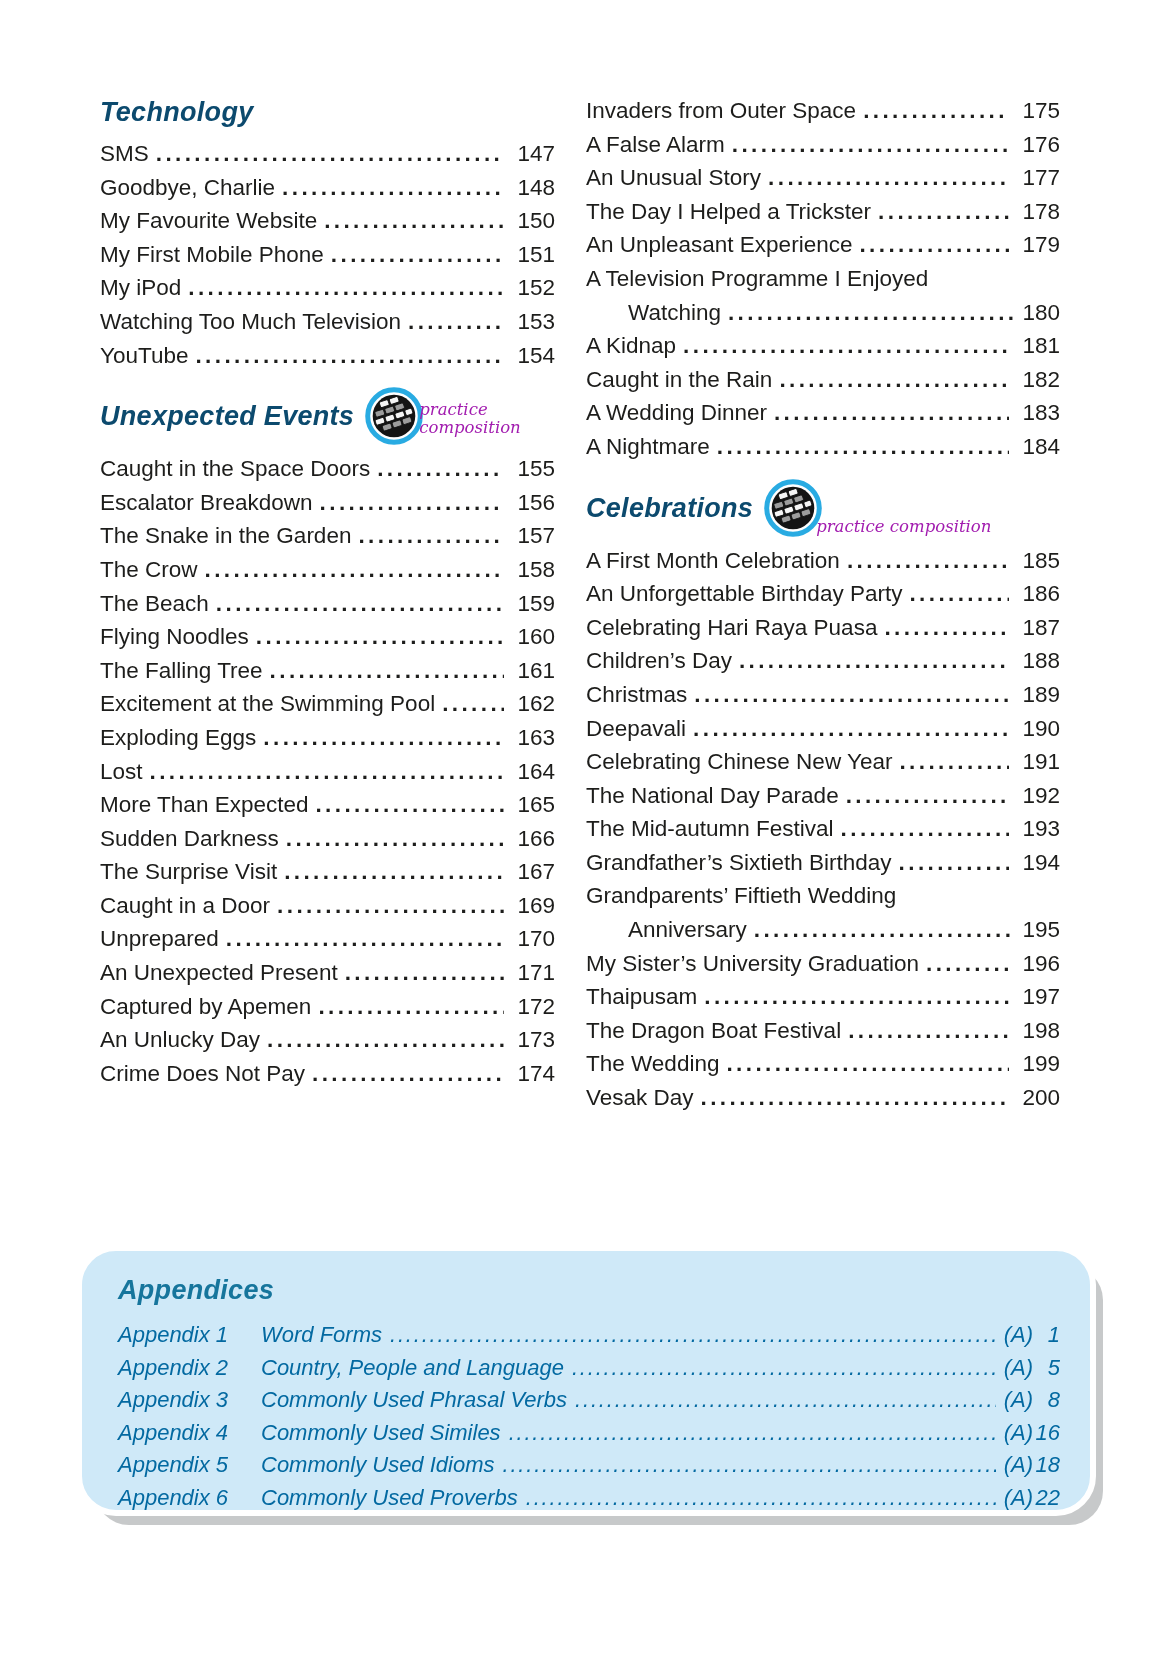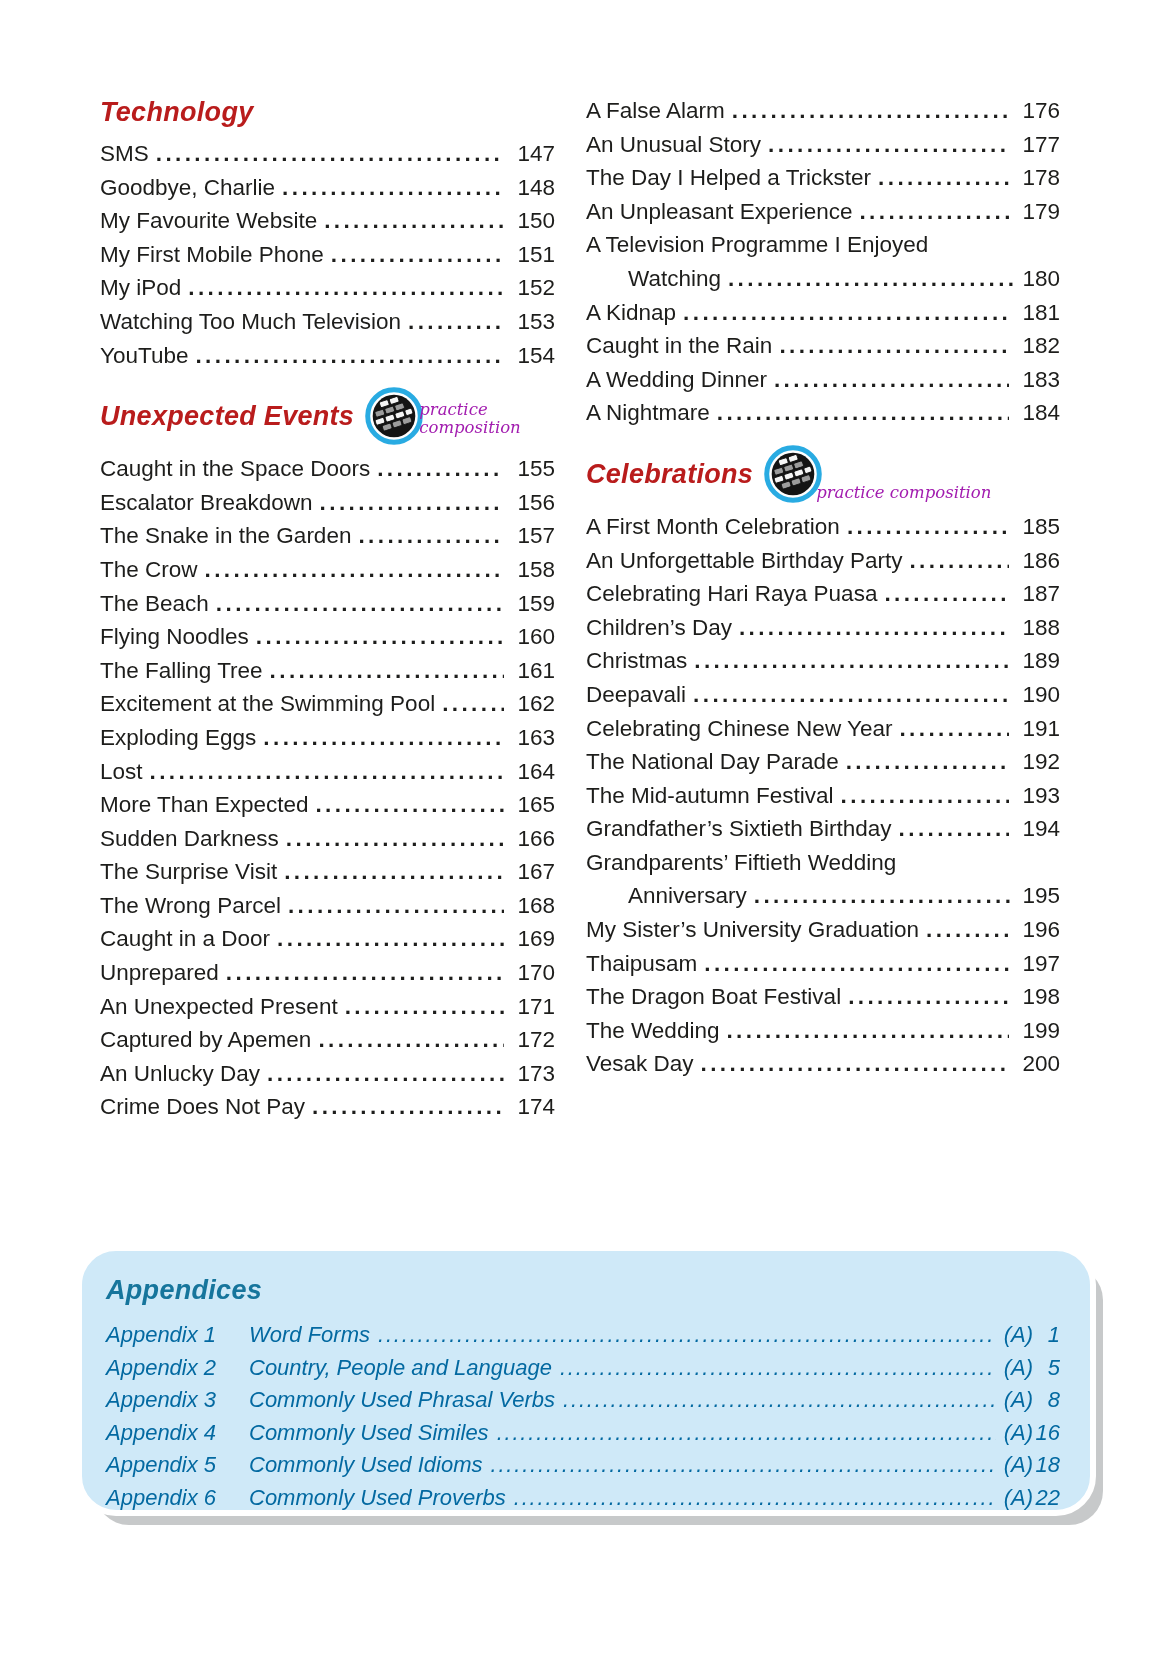--- a/index.html
+++ b/index.html
@@ -9,21 +9,21 @@
   }
   
   .toc{position:absolute;left:100px;top:94px;width:960px;display:flex;gap:31px;}
   .toc-col{box-sizing:border-box;}
   .toc-col.left{width:455px;}
   .toc-col.right{width:474px;}
 
   .sec-heading{display:flex;align-items:center;margin:15px 0 7px 0;}
   .toc-col .sec-heading:first-child{margin-top:0;}
   .sec-title{
-    font-size:27px;font-weight:bold;font-style:italic;color:#b91c1c;
+    font-size:27px;font-weight:bold;font-style:italic;color:#0c4a6e;
     letter-spacing:.3px;white-space:nowrap;line-height:36px;
   }
   .badge-wrap{position:relative;display:flex;align-items:center;margin-left:11px;height:58px;flex:none;}
   .badge-icon{width:58px;height:58px;flex:none;display:block;}
   .badge-label{
     font-family:"DejaVu Serif",serif;font-style:italic;font-size:16.5px;line-height:18px;
     color:#a21caf;white-space:nowrap;
   }
   .badge-label.two-line{margin-left:-4px;align-self:center;margin-top:6px;}
   .badge-label.single{position:absolute;left:52px;bottom:1px;}
@@ -38,21 +38,21 @@
   .toc-entry:not(.wrapped) .row2{display:none;}
   .toc-entry .row2 .t{padding-left:42px;}
   .toc-entry .row2 .leader{margin-right:0;}
 
   
   .appendices{position:absolute;left:82px;top:1251px;width:1008px;height:259px;}
   .appx-shadow{position:absolute;left:0;top:0;width:100%;height:100%;
     background:#c7c9ca;border-radius:34px;transform:translate(13px,15px);}
   .appx-panel{position:absolute;left:-6px;top:-6px;right:-6px;bottom:-6px;
     background:#cfe9f8;border:6px solid #ffffff;border-radius:40px;}
-  .appx-inner{padding:24px 30px 0 24px;}
+  .appx-inner{padding:24px 30px 0 36px;}
   .appx-heading{font-size:27px;font-weight:bold;font-style:italic;color:#16759c;
     letter-spacing:.3px;margin:0 0 13px 0;}
   .appx-row{display:flex;align-items:baseline;font-style:italic;font-size:22px;
     line-height:32.5px;color:#0369a1;}
   .appx-label{flex:none;width:143px;white-space:nowrap;}
   .appx-title{white-space:nowrap;}
   .appx-leader{letter-spacing:1.8px;margin:0 8px;}
   .appx-page{flex:none;display:flex;align-items:baseline;white-space:nowrap;}
   .appx-num{display:inline-block;min-width:27px;text-align:right;}
 </style>
@@ -253,28 +253,20 @@
         <div class="toc-entry">
     <div class="row row1">
       <span class="t">The Surprise Visit</span>
       <span class="leader"></span>
       <span class="pg">167</span>
     </div>
 
   </div>
         <div class="toc-entry">
     <div class="row row1">
-      <span class="t">The Wrong Parcel</span>
-      <span class="leader"></span>
-      <span class="pg">168</span>
-    </div>
-
-  </div>
-        <div class="toc-entry">
-    <div class="row row1">
       <span class="t">Caught in a Door</span>
       <span class="leader"></span>
       <span class="pg">169</span>
     </div>
 
   </div>
         <div class="toc-entry">
     <div class="row row1">
       <span class="t">Unprepared</span>
       <span class="leader"></span>
@@ -309,20 +301,28 @@
         <div class="toc-entry">
     <div class="row row1">
       <span class="t">Crime Does Not Pay</span>
       <span class="leader"></span>
       <span class="pg">174</span>
     </div>
 
   </div>
       </div>
     <div class="toc-col right">
+        <div class="toc-entry">
+    <div class="row row1">
+      <span class="t">Invaders from Outer Space</span>
+      <span class="leader"></span>
+      <span class="pg">175</span>
+    </div>
+
+  </div>
         <div class="toc-entry">
     <div class="row row1">
       <span class="t">A False Alarm</span>
       <span class="leader"></span>
       <span class="pg">176</span>
     </div>
 
   </div>
         <div class="toc-entry">
     <div class="row row1">

